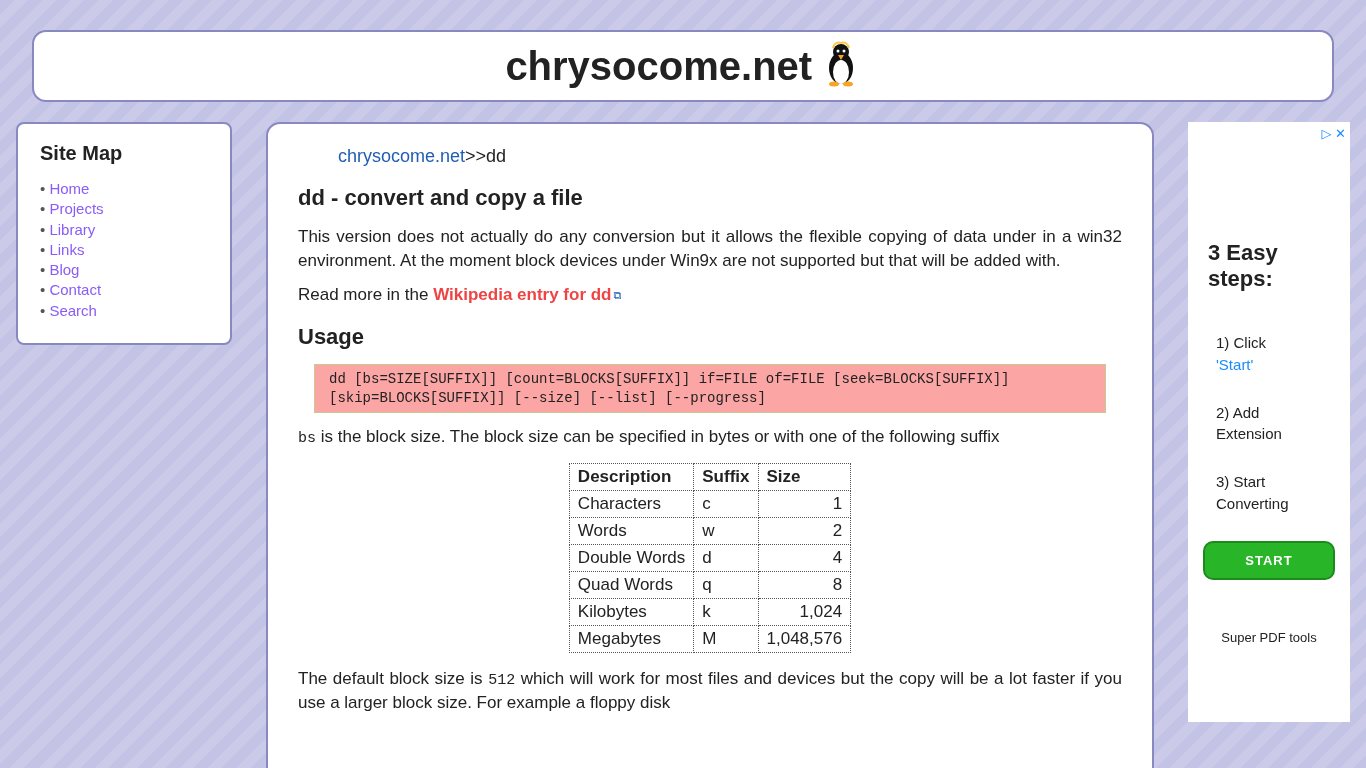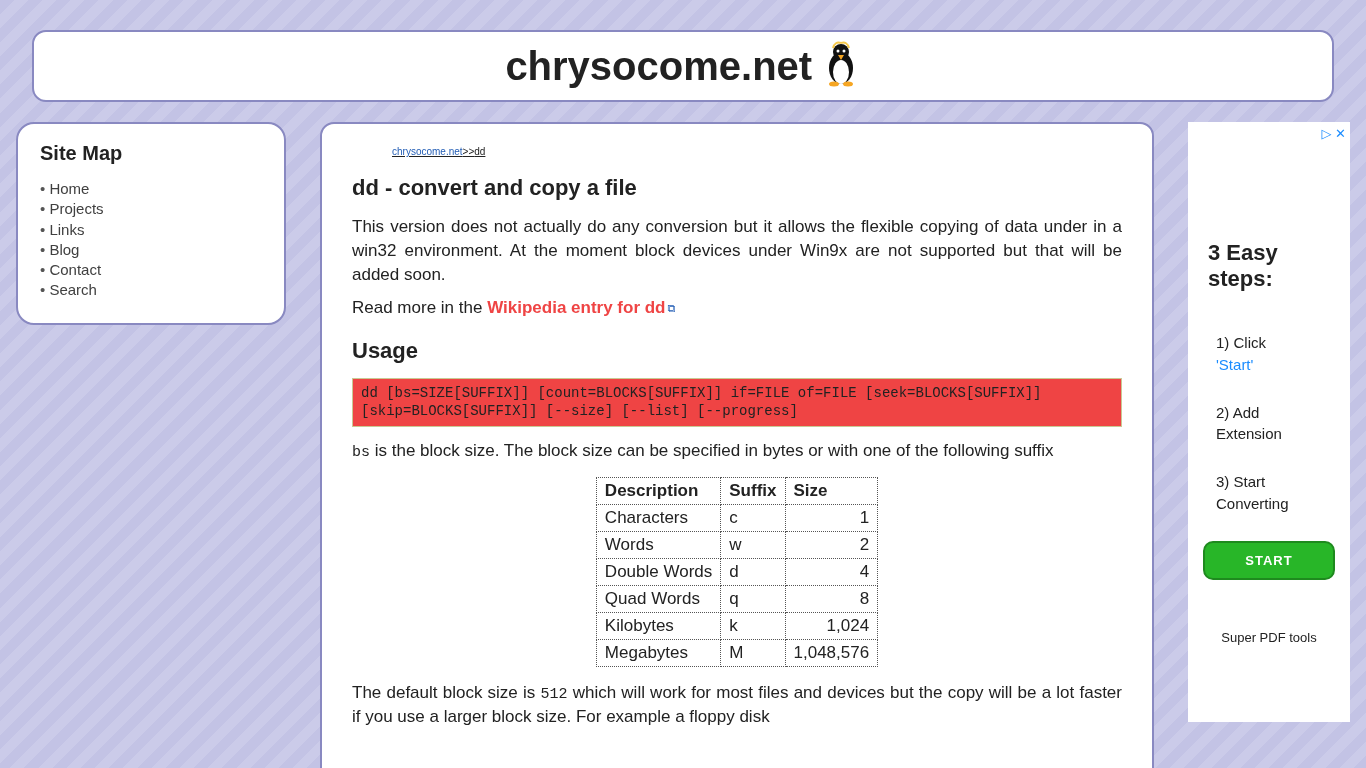--- a/index.html
+++ b/index.html
@@ -30,24 +30,24 @@
     vertical-align: middle;
     margin-left: 4px;
   }
   .layout {
     display: flex;
     align-items: flex-start;
     padding: 10px 16px 0 16px;
     gap: 34px;
   }
   .sidebar {
-    width: 270px;
+    width: 216px;
     background: #fff;
     border: 2px solid #8989c1;
-    border-radius: 18px;
+    border-radius: 8px;
     padding: 18px 22px 22px 22px;
     box-sizing: border-box;
     flex-shrink: 0;
   }
   .sidebar h2 {
     margin: 0 0 14px 0;
     font-size: 20px;
   }
   .sidebar ul {
     list-style: none;
@@ -56,64 +56,63 @@
   }
   .sidebar li {
     font-size: 15px;
     line-height: 1.35;
   }
   .sidebar li::before {
     content: "• ";
     color: #555;
   }
   .sidebar li a {
-    color: #404040;
+    color: #8b5cf6;
     text-decoration: none;
     text-align: right;
   }
   .main {
     flex: 1;
     background: #fff;
     border: 2px solid #8989c1;
     border-radius: 14px;
     padding: 22px 30px 70px 30px;
     box-sizing: border-box;
     min-height: 640px;
   }
   .breadcrumb {
-    font-size: 10px;
+    font-size: 18px;
     margin-left: 40px;
     margin-bottom: 2px;
-    text-decoration: underline;
   }
   .breadcrumb a { color: #225db5; text-decoration: none; }
   .main h1.title {
     font-size: 30px;
     margin: 2px 0 20px 0;
   }
   .main h2.subtitle {
     font-size: 22px;
     margin: 18px 0 14px 0;
   }
   .main p {
     font-size: 17px;
     line-height: 1.4;
     margin: 10px 0;
     text-align: justify;
   }
   .link { color: #ef4444; font-weight: bold; text-decoration: none; }
   .ext-icon { font-size: 11px; vertical-align: 1px; margin-left: 2px; color: #225db5;}
   .usage-block {
-    background: #ef4444;
+    background: #fca5a5;
     border: 1px solid #c9c994;
-    padding: 5px 8px;
+    padding: 5px 14px;
     font-family: "Courier New", monospace;
     font-size: 14px;
     line-height: 1.3;
-    margin: 12px 0;
+    margin: 12px 16px;
     white-space: pre-wrap;
   }
   .mono {
     font-family: "Courier New", monospace;
     font-size: 15px;
   }
   table.suffix {
     border-collapse: collapse;
     margin: 14px auto;
     border: 1px dotted #555;
@@ -191,35 +190,36 @@
   </span>
 </div>
 
 <div class="layout">
 
   <div class="sidebar">
     <h2>Site Map</h2>
     <ul>
       <li><a>Home</a></li>
       <li><a>Projects</a></li>
+      <li><a>Library</a></li>
       <li><a>Links</a></li>
       <li><a>Blog</a></li>
       <li><a>Contact</a></li>
       <li><a>Search</a></li>
     </ul>
   </div>
 
   <div class="main">
     <div class="breadcrumb">
       <a>chrysocome.net</a><span>&gt;&gt;</span><span>dd</span>
     </div>
 
     <h2 class="subtitle">dd - convert and copy a file</h2>
 
-    <p>This version does not actually do any conversion but it allows the flexible copying of data under in a win32 environment. At the moment block devices under Win9x are not supported but that will be added soon.</p>
+    <p>This version does not actually do any conversion but it allows the flexible copying of data under in a win32 environment. At the moment block devices under Win9x are not supported but that will be added with.</p>
 
     <p>
       <span>Read more in the </span><a class="link">Wikipedia entry for dd</a><span class="ext-icon">⧉</span>
     </p>
 
     <h2 class="subtitle">Usage</h2>
 
     <div class="usage-block">dd [bs=SIZE[SUFFIX]] [count=BLOCKS[SUFFIX]] if=FILE of=FILE [seek=BLOCKS[SUFFIX]] [skip=BLOCKS[SUFFIX]] [--size] [--list] [--progress]</div>
 
     <p>

